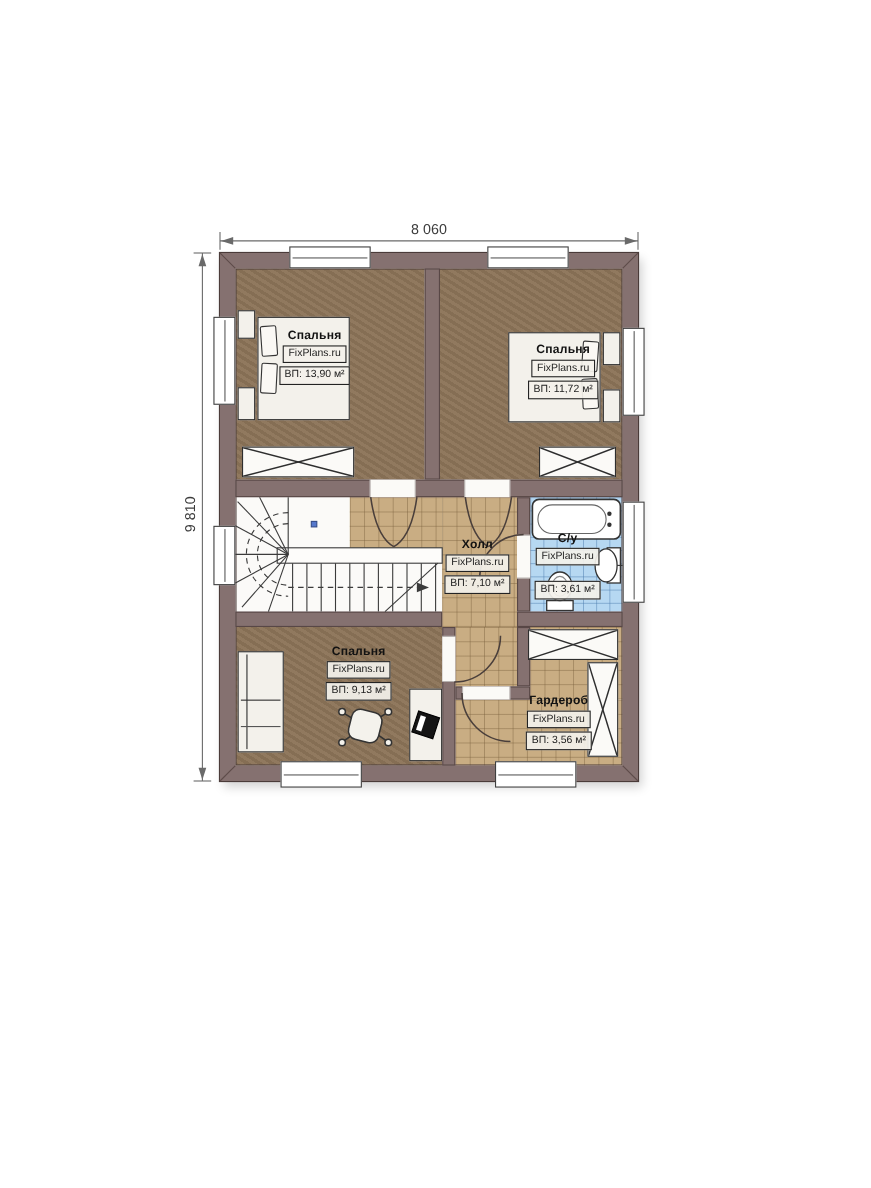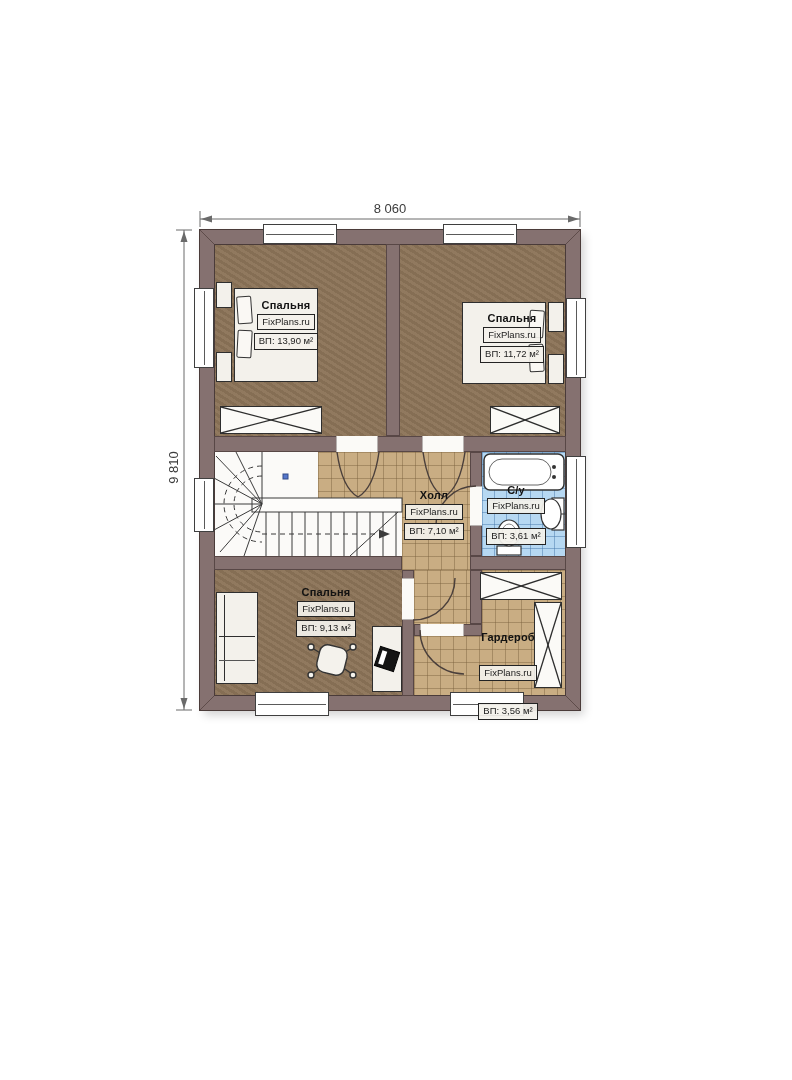--- a/index.html
+++ b/index.html
@@ -252,19 +252,19 @@
   <div class="a label-block" style="left:484px;top:484px;width:64px;">
     <div class="room-name" style="font-size:11px;">С/у</div>
     <div class="wm-box" style="margin-top:2px;">FixPlans.ru</div>
     <div class="area-box" style="margin-top:14px;">ВП: 3,61 м²</div>
   </div>
   <div class="a label-block" style="left:276px;top:586px;width:100px;">
     <div class="room-name">Спальня</div>
     <div class="wm-box">FixPlans.ru</div>
     <div class="area-box">ВП: 9,13 м²</div>
   </div>
-  <div class="a label-block" style="left:456px;top:631px;width:104px;gap:19px;">
+  <div class="a label-block" style="left:456px;top:631px;width:104px;">
     <div class="room-name">Гардероб</div>
     <div class="wm-box">FixPlans.ru</div>
     <div class="area-box">ВП: 3,56 м²</div>
   </div>
 
 </div>
 
 </body></html>

